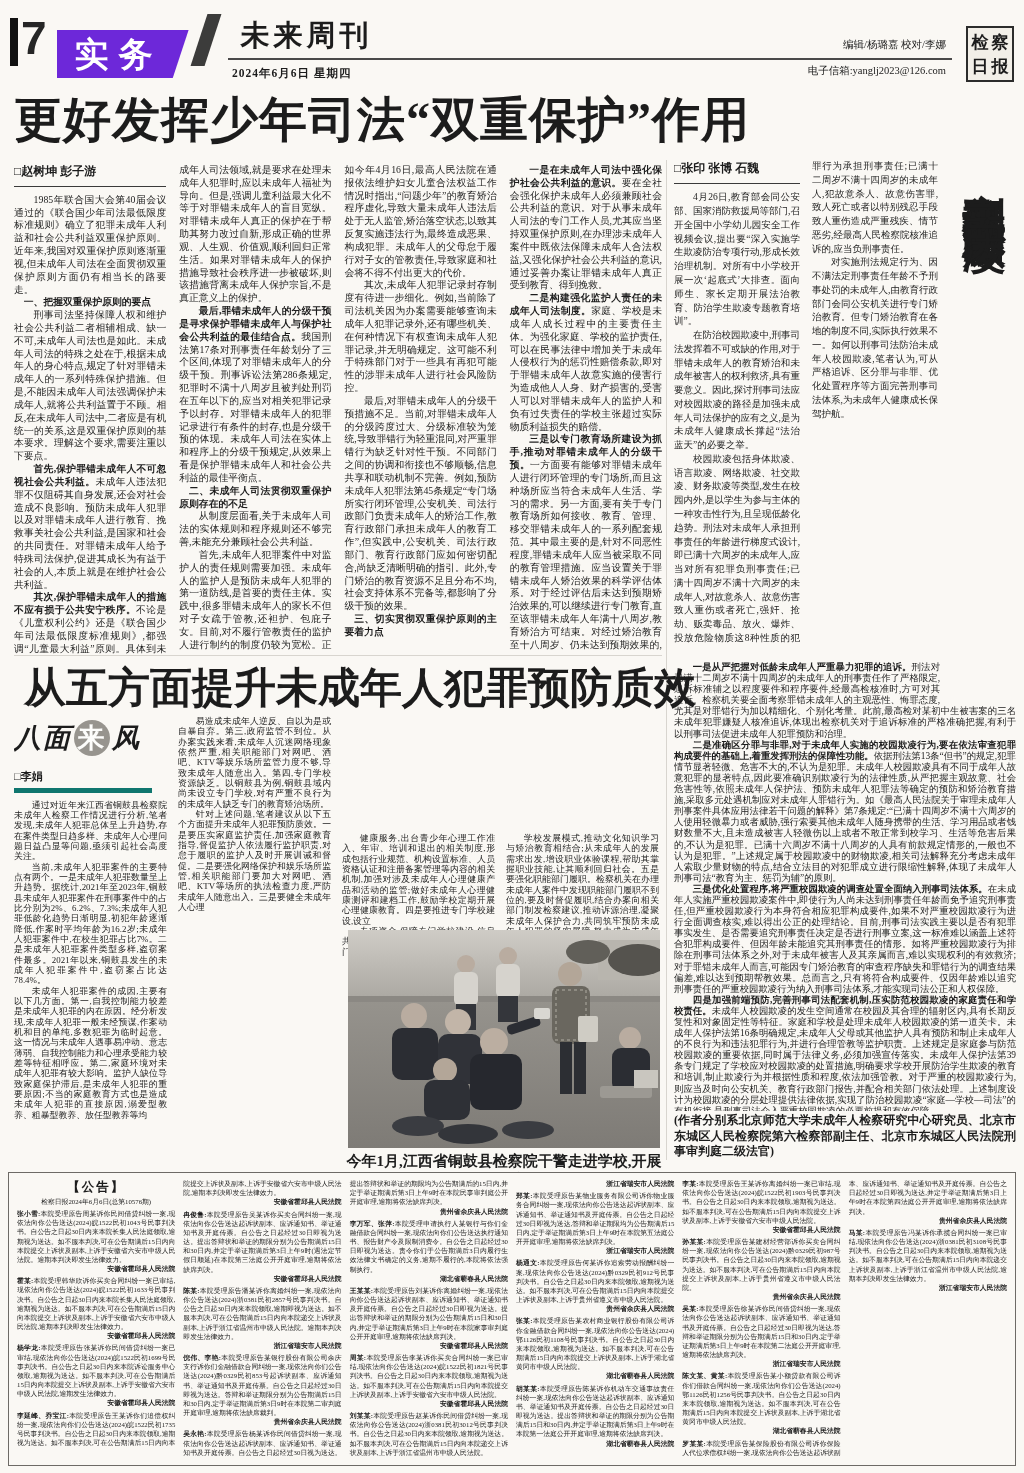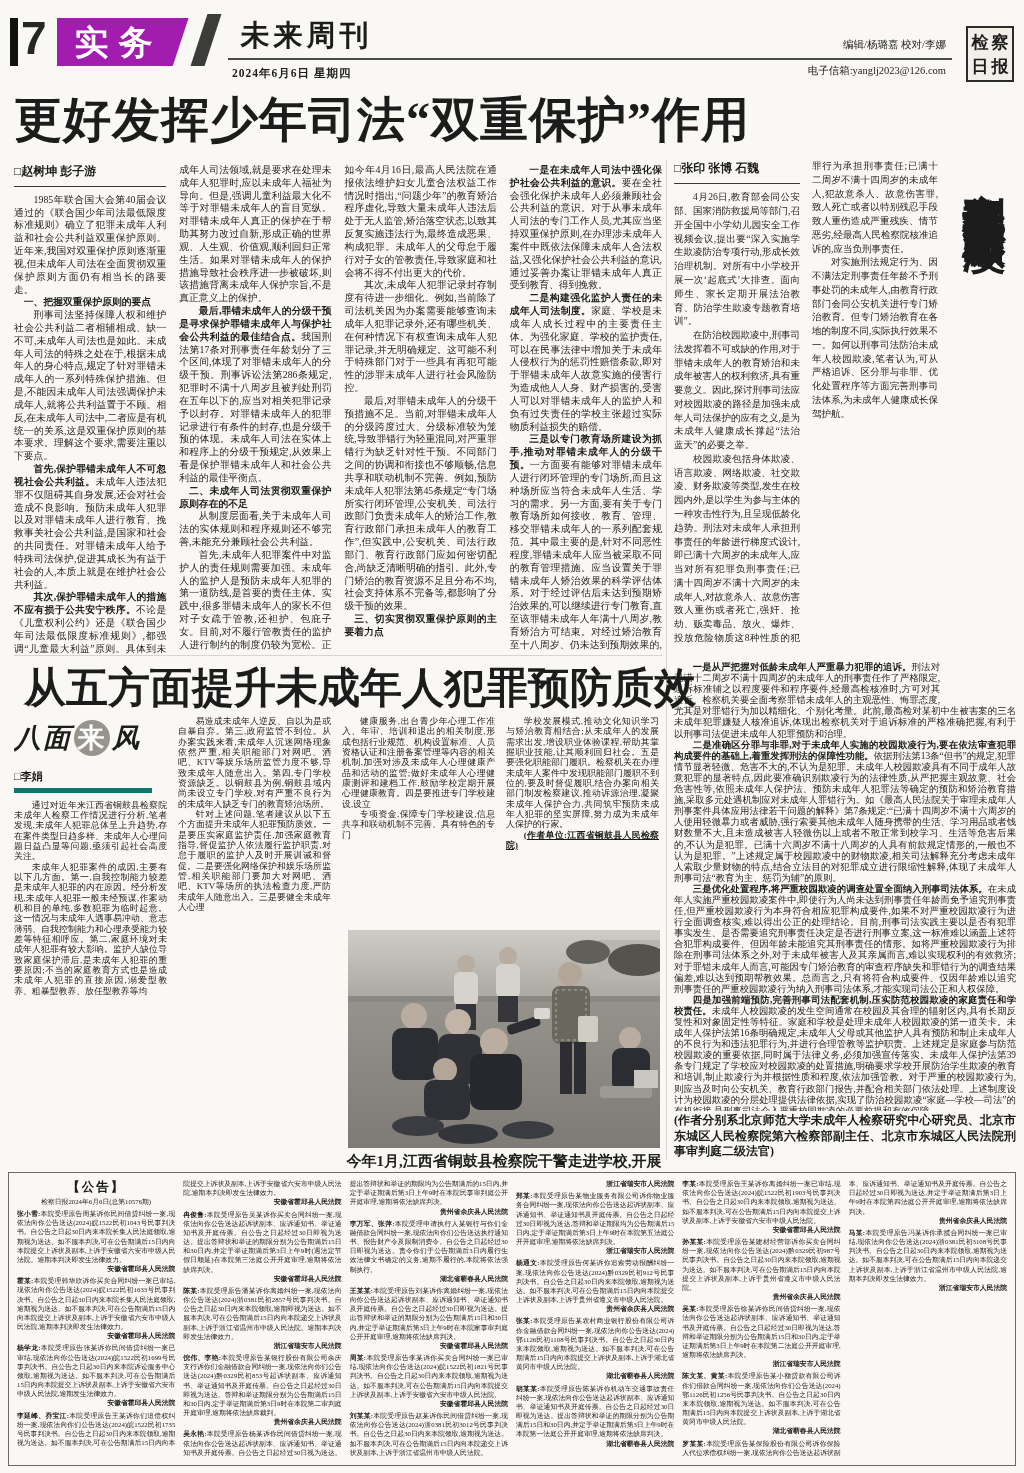--- a/index.html
+++ b/index.html
@@ -4,21 +4,21 @@
 <style>
   * { margin:0; padding:0; box-sizing:border-box; }
   html,body { width:1024px; height:1473px; }
   body { position:relative; background:#faf8f4; color:#1c1c1c; overflow:hidden;
          font-family:"Liberation Serif","DejaVu Serif",serif; }
   
   .mast { position:absolute; left:10px; top:14px; right:8px; height:66px; }
   .mast-left { display:flex; align-items:flex-start; }
   .pgbar { width:8px; height:48px; background:#111; margin-top:4px; }
   .pgnum { font-family:"Liberation Sans","DejaVu Sans",sans-serif; font-size:46px; font-weight:700; color:#262626; line-height:1.05; margin-left:3px; }
-  .secbox { margin-left:10px; margin-top:4px; background:#a21caf; color:#fff; height:48px;
+  .secbox { margin-left:10px; margin-top:16px; background:#6d28d9; color:#fff; height:48px;
             padding:2px 26px 2px 18px; font-size:34px; font-weight:700; letter-spacing:10px;
             clip-path:polygon(0 0,100% 0,88% 100%,0 100%); }
   .mast-slash { width:14px; height:52px; background:#3c3c3b; transform:skewX(-18deg); margin-left:10px; }
   .weekly { margin-left:28px; font-size:29px; font-weight:700; letter-spacing:4px; margin-top:2px; }
   .mast-rule { position:absolute; left:218px; right:64px; top:44px; height:2px; background:#4a4a4a; }
   .mast-date { position:absolute; left:222px; top:52px; font-size:11.5px; font-weight:700; letter-spacing:1px; }
   .mast-editors { position:absolute; right:70px; top:24px; font-size:10.5px; }
   .mast-email { position:absolute; right:70px; top:50px; font-size:10.5px; }
   .logo { position:absolute; right:2px; top:12px; width:48px; height:56px; border:2px solid #2c2c2c;
           background:#f2efe8; display:grid; grid-template-columns:1fr 1fr; place-items:center;
@@ -42,21 +42,21 @@
              letter-spacing:3px; line-height:1.3; }
   .a2-wide { position:absolute; left:674px; top:662px; width:342px; height:498px; overflow:hidden;
              font-size:9.4px; line-height:1.18; text-align:justify; }
   .hl-spacer { float:right; width:76px; height:42px; }
   .a2-author { position:absolute; left:0; right:0; bottom:0; background:#faf8f4; font-weight:700;
                font-size:12px; line-height:1.3; text-align:justify; padding-top:2px; }
   
   .a3-headline { position:absolute; left:24px; top:660px; width:624px; font-size:42px; font-weight:600;
                  text-align:center; white-space:nowrap; }
   .a3-body { position:absolute; left:14px; top:716px; width:648px; height:444px; display:flex; gap:11px;
-             font-size:8.9px; line-height:1.16; text-align:justify; }
+             font-size:8.9px; line-height:1.16; text-align:justify;align-items:center; }
   .a3col { width:153px; overflow:hidden; height:444px; position:relative; }
   .a3col.short { height:210px; }
   .badge { font-size:27px; font-weight:700; font-style:italic; letter-spacing:2px; margin:4px 0 14px;
            white-space:nowrap; }
   .badge .circ { display:inline-block; width:36px; height:36px; border-radius:50%; background:#97948e;
                  color:#fdfdfb; text-align:center; line-height:36px; font-style:normal; margin:0 2px; }
   .a3-byl { font-weight:700; font-size:11px; border-bottom:5px solid #0f766e; padding-bottom:5px; margin-bottom:7px; width:90%; }
   .a3-author { font-weight:700;text-decoration:underline; }
   
   .photo { position:absolute; left:348px; top:930px; width:312px; height:218px; background:#a9a7a3; overflow:hidden; }
@@ -144,20 +144,21 @@
 
 <h2 class="a3-headline">从五方面提升未成年人犯罪预防质效</h2>
 <div class="a3-body">
   <div class="a3col">
     <div class="badge">
       <span>八面</span><span class="circ">来</span><span>风</span>
     </div>
     <div class="a3-byl">□李娟</div>
 
   <p class="para"><span>通过对近年来江西省铜鼓县检察院未成年人检察工作情况进行分析,笔者发现,未成年人犯罪总体呈上升趋势,存在案件类型日趋多样、未成年人心理问题日益凸显等问题,亟须引起社会高度关注。</span></p>
+      <p class="para"><span>当前,未成年人犯罪案件的主要特点有两个。一是未成年人犯罪数量呈上升趋势。据统计,2021年至2023年,铜鼓县未成年人犯罪案件在刑事案件中的占比分别为2%、6.2%、7.3%;未成年人犯罪低龄化趋势日渐明显,初犯年龄逐渐降低,作案时平均年龄为16.2岁;未成年人犯罪案件中,在校生犯罪占比7%。二是未成年人犯罪案件类型多样,盗窃案件最多。2021年以来,铜鼓县发生的未成年人犯罪案件中,盗窃案占比达78.4%。</span></p>
       <p class="para"><span>未成年人犯罪案件的成因,主要有以下几方面。第一,自我控制能力较差是未成年人犯罪的内在原因。经分析发现,未成年人犯罪一般未经预谋,作案动机和目的单纯,多数犯罪为临时起意。这一情况与未成年人遇事易冲动、意志薄弱、自我控制能力和心理承受能力较差等特征相呼应。第二,家庭环境对未成年人犯罪有较大影响。监护人缺位导致家庭保护滞后,是未成年人犯罪的重要原因;不当的家庭教育方式也是造成未成年人犯罪的直接原因,溺爱型教养、粗暴型教养、放任型教养等均</span></p>
     </div>
   <div class="a3col">
 
   <p class="para"><span>易造成未成年人逆反、自以为是或自暴自弃。第三,政府监管不到位。从办案实践来看,未成年人沉迷网络现象依然严重,相关职能部门对网吧、酒吧、KTV等娱乐场所监管力度不够,导致未成年人随意出入。第四,专门学校资源缺乏。以铜鼓县为例,铜鼓县域内尚未设立专门学校,对有严重不良行为的未成年人缺乏专门的教育矫治场所。</span></p>
       <p class="para"><span>针对上述问题,笔者建议从以下五个方面提升未成年人犯罪预防质效。一是要压实家庭监护责任,加强家庭教育指导,督促监护人依法履行监护职责,对怠于履职的监护人及时开展训诫和督促。二是要强化网络保护和娱乐场所监管,相关职能部门要加大对网吧、酒吧、KTV等场所的执法检查力度,严防未成年人随意出入。三是要健全未成年人心理</span></p>
     </div>
   <div class="a3col short">
 
   <p class="para"><span>健康服务,出台青少年心理工作准入、年审、培训和退出的相关制度,形成包括行业规范、机构设置标准、人员资格认证和注册备案管理等内容的相关机制,加强对涉及未成年人心理健康产品和活动的监管;做好未成年人心理健康测评和建档工作,鼓励学校定期开展心理健康教育。四是要推进专门学校建设,设立</span></p>

